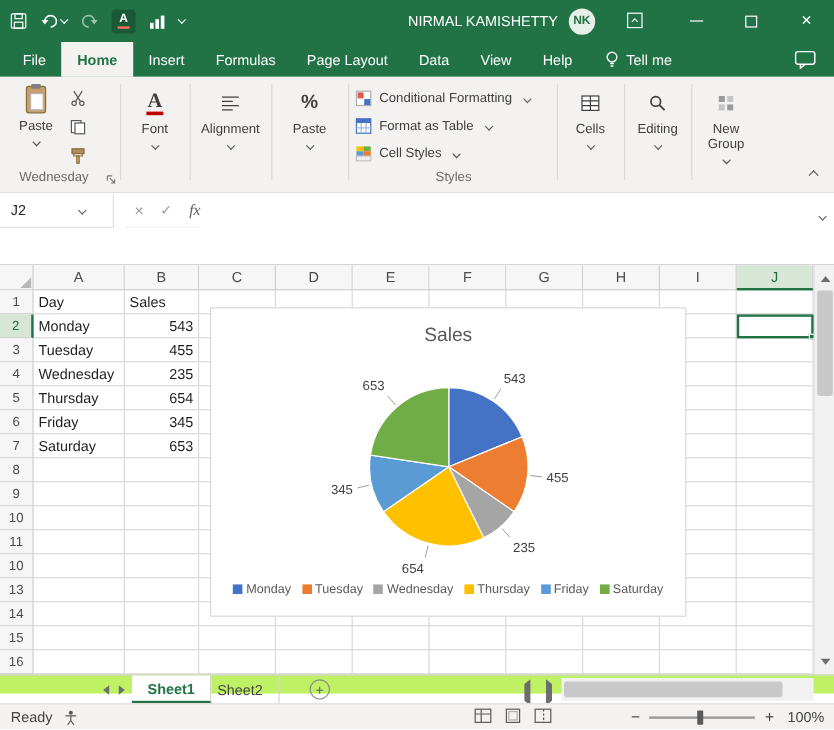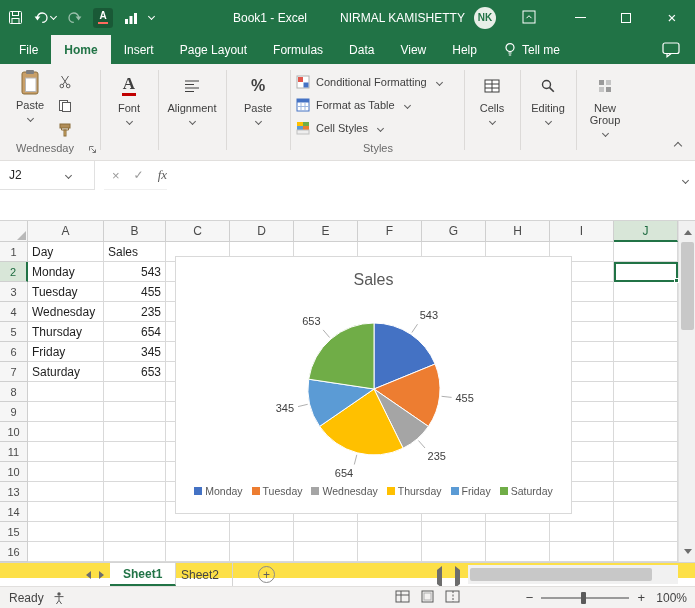--- a/index.html
+++ b/index.html
@@ -87,21 +87,21 @@
 
   
   .chartbox { position:absolute; left:175px; top:256px; width:397px; height:258px; background:#fff; border:1px solid #d9d9d9; z-index:5; }
   .charttitle { position:absolute; left:0; top:14px; width:100%; text-align:center; font-size:16px; color:#595959; }
   .chartsvg { position:absolute; left:0; top:0; }
   .legend { position:absolute; left:0; top:228px; width:100%; display:flex; justify-content:center; gap:9px; font-size:10.5px; color:#595959; }
   .legitem { display:flex; align-items:center; gap:3px; }
   .sw { width:8px; height:8px; display:inline-block; }
 
   
-  .sheetbar { position:absolute; left:0; top:562px; width:695px; height:16px; background:#fde047; border-top:1px solid #d4d4d4; }
+  .sheetbar { position:absolute; left:0; top:562px; width:695px; height:16px; background:#bef264; border-top:1px solid #d4d4d4; }
   .tabnav { position:absolute; top:0; height:23px; display:flex; align-items:center; }
   .stab { position:absolute; top:0; height:23px; display:flex; align-items:center; padding:0 13px; border-right:1px solid #d4d4d4; color:#444; }
   .stab.active { color:#217346; font-weight:bold; border-bottom:2px solid #217346; background:#fff; }
   .addsheet { position:absolute; left:258px; top:3px; width:17px; height:17px; border:1px solid #8a8a8a; border-radius:50%; display:flex; align-items:center; justify-content:center; color:#5f5f5f; font-size:12px; line-height:12px; }
   .hscroll { position:absolute; left:468px; top:2px; width:210px; height:19px; background:#f1f1f1; }
   .hthumb { position:absolute; left:2px; top:3px; width:182px; height:13px; background:#c8c8c8; border-radius:2px; }
   .hbtn { position:absolute; top:7px; }
 
   
   .statusbar { position:absolute; left:0; top:586px; width:695px; height:22px; background:#f3f2f1; border-top:1px solid #e1dfdd; display:flex; align-items:center; color:#444; }
@@ -152,21 +152,20 @@
             <rect x="1" y="8" width="3" height="5" fill="#fff"></rect>
             <rect x="5.5" y="5" width="3" height="8" fill="#fff"></rect>
             <rect x="10" y="2" width="3" height="11" fill="#fff"></rect>
           </svg>
       </span>
       <span class="qbtn">
           <span class="chevW"></span>
         </span>
     </div>
 
-    <div class="tb-title">Book1  -  Excel</div>
 
     <div class="tb-user">
       <span>NIRMAL KAMISHETTY</span>
       <span class="avatar">NK</span>
     </div>
 
     <span class="tb-ribbonopts">
       <svg width="14" height="14">
           <rect x="1" y="1" width="12" height="12" fill="none" stroke="#fff"></rect>
           <path d="M4.5 8.2 L7 5.7 L9.5 8.2" fill="none" stroke="#fff"></path>
@@ -184,22 +183,22 @@
           <span class="glyph-close">×</span>
         </div>
     </div>
   </div>
 
   <div class="tabrow">
     <div id="ribbon-tabs" style="display:flex;">
         <div class="rtab">File</div>
         <div class="rtab active">Home</div>
         <div class="rtab">Insert</div>
+        <div class="rtab">Formulas</div>
         <div class="rtab">Page Layout</div>
-        <div class="rtab">Formulas</div>
         <div class="rtab">Data</div>
         <div class="rtab">View</div>
         <div class="rtab">Help</div>
       </div>
     <div class="tellme">
       <svg width="12" height="16">
           <circle cx="6" cy="5.6" r="4" fill="none" stroke="#fff" stroke-width="1.2"></circle>
           <path d="M4.4 11 h3.2 M4.8 13 h2.4" stroke="#fff" stroke-width="1.2"></path>
         </svg>
       <span>Tell me</span>

